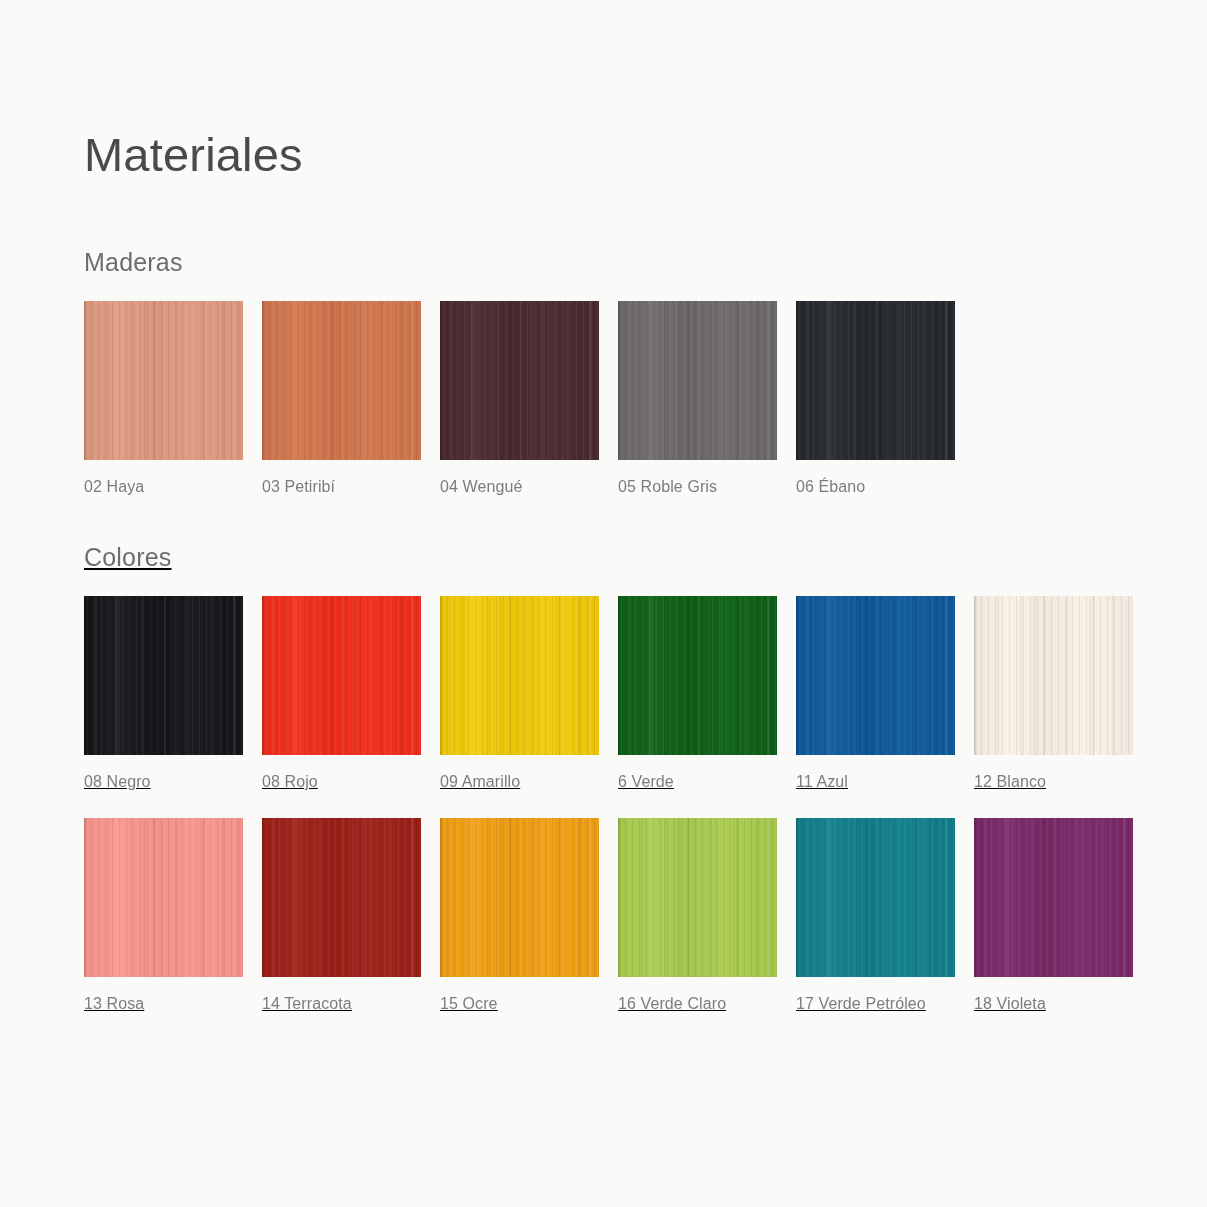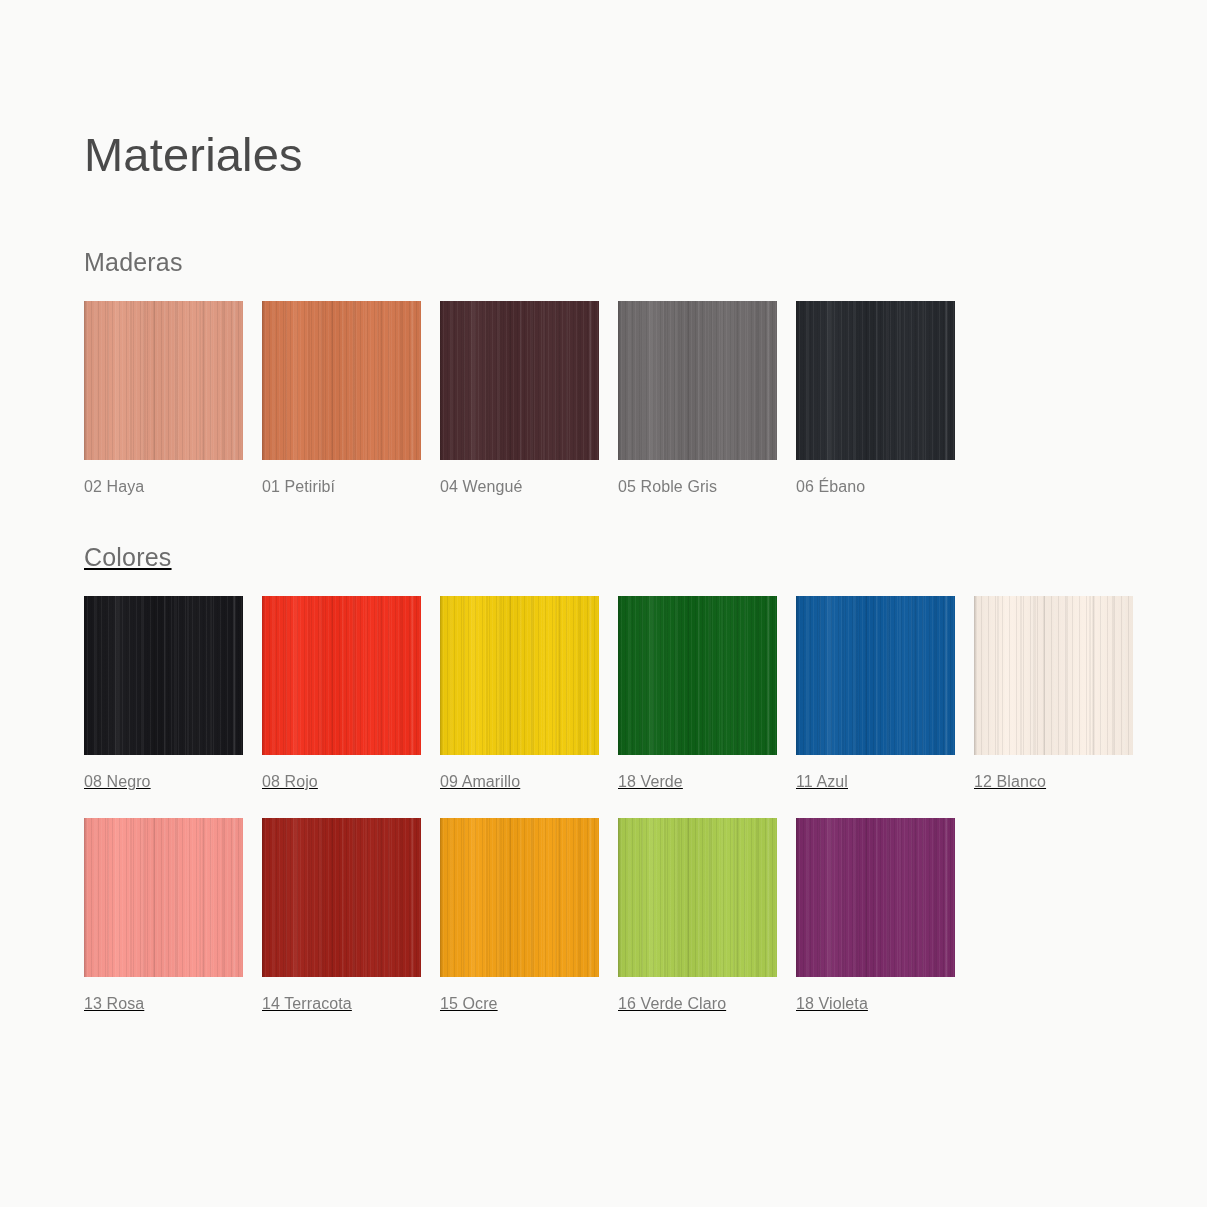--- a/index.html
+++ b/index.html
@@ -131,21 +131,21 @@
 
     <section class="section">
       <h2 class="section-title">Maderas</h2>
       <div class="swatch-grid">
           <div class="swatch-cell">
             <div class="swatch-chip" style="background-color: rgb(224, 154, 130);"></div>
             <div class="swatch-label">02 Haya</div>
           </div>
           <div class="swatch-cell">
             <div class="swatch-chip" style="background-color: rgb(211, 119, 78);"></div>
-            <div class="swatch-label">01 Petiribí</div>
+            <div class="swatch-label">03 Petiribí</div>
           </div>
           <div class="swatch-cell">
             <div class="swatch-chip" style="background-color: rgb(74, 42, 46);"></div>
             <div class="swatch-label">04 Wengué</div>
           </div>
           <div class="swatch-cell">
             <div class="swatch-chip" style="background-color: rgb(110, 106, 107);"></div>
             <div class="swatch-label">05 Roble Gris</div>
           </div>
           <div class="swatch-cell">
@@ -165,21 +165,21 @@
           <div class="swatch-cell">
             <div class="swatch-chip" style="background-color: rgb(242, 46, 27);"></div>
             <div class="swatch-label">08 Rojo</div>
           </div>
           <div class="swatch-cell">
             <div class="swatch-chip" style="background-color: rgb(242, 204, 10);"></div>
             <div class="swatch-label">09 Amarillo</div>
           </div>
           <div class="swatch-cell">
             <div class="swatch-chip" style="background-color: rgb(14, 97, 23);"></div>
-            <div class="swatch-label">18 Verde</div>
+            <div class="swatch-label">6 Verde</div>
           </div>
           <div class="swatch-cell">
             <div class="swatch-chip" style="background-color: rgb(14, 90, 156);"></div>
             <div class="swatch-label">11 Azul</div>
           </div>
           <div class="swatch-cell">
             <div class="swatch-chip" style="background-color: rgb(251, 240, 230);"></div>
             <div class="swatch-label">12 Blanco</div>
           </div>
           <div class="swatch-cell">
@@ -192,20 +192,24 @@
           </div>
           <div class="swatch-cell">
             <div class="swatch-chip" style="background-color: rgb(242, 160, 20);"></div>
             <div class="swatch-label">15 Ocre</div>
           </div>
           <div class="swatch-cell">
             <div class="swatch-chip" style="background-color: rgb(170, 204, 78);"></div>
             <div class="swatch-label">16 Verde Claro</div>
           </div>
           <div class="swatch-cell">
+            <div class="swatch-chip" style="background-color: rgb(17, 128, 140);"></div>
+            <div class="swatch-label">17 Verde Petróleo</div>
+          </div>
+          <div class="swatch-cell">
             <div class="swatch-chip" style="background-color: rgb(123, 42, 104);"></div>
             <div class="swatch-label">18 Violeta</div>
           </div>
         </div>
     </section>
 
   </div>
 </div>
 
 </body></html>

